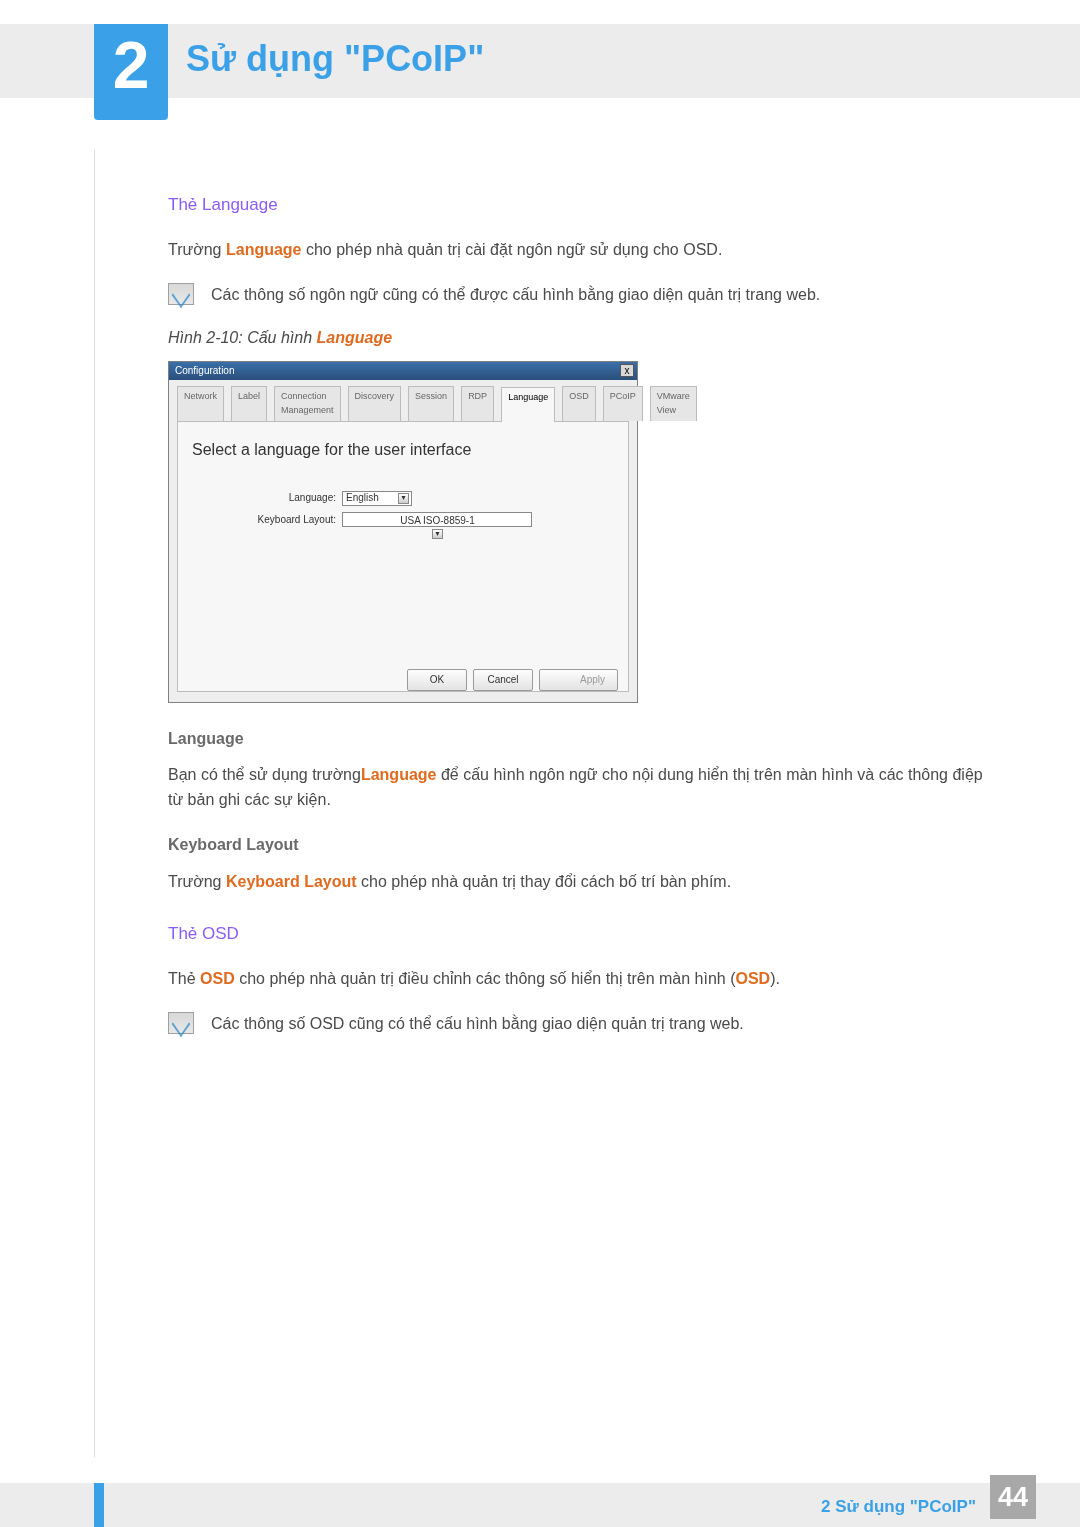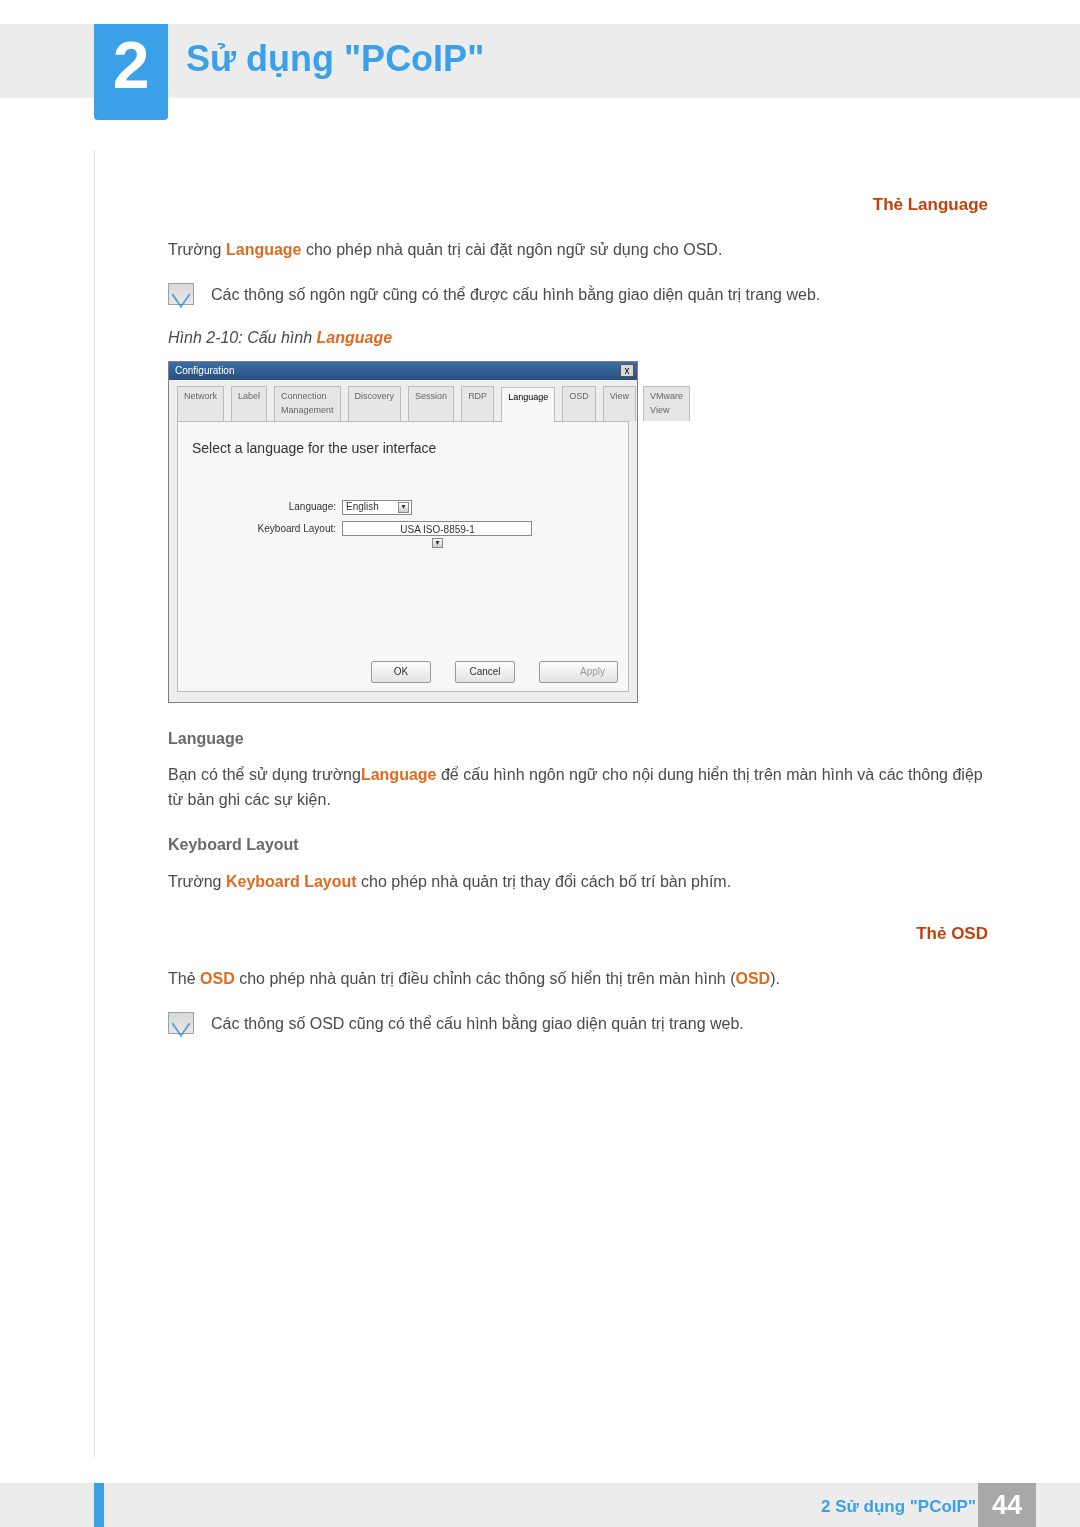--- a/index.html
+++ b/index.html
@@ -8,50 +8,50 @@
   
   .top-strip { position: absolute; left: 0; right: 0; top: 24px; height: 74px; background: #ececec; }
   
   .chapter-badge { position: absolute; left: 94px; top: 24px; width: 74px; height: 96px; background: #3aa0e8; color: #fff; font-size: 66px; font-weight: bold; text-align: center; line-height: 82px; border-radius: 0 0 4px 4px; }
   
   .page-title { position: absolute; left: 186px; top: 38px; font-size: 36px; font-weight: bold; color: #3aa0e8; }
   
   .left-rule { position: absolute; left: 94px; top: 150px; bottom: 70px; width: 1px; background: #dcdcdc; }
   
   .content { position: absolute; left: 168px; top: 192px; width: 820px; font-size: 16px; line-height: 1.55; color: #4a4a4a; }
-  .h3 { color: #c2410c; font-weight: bold; margin-bottom: 20px; font-size: 17px; text-align: right; }
+  .h3 { color: #8b5cf6; font-weight: normal; margin-bottom: 20px; font-size: 17px; }
   .para { margin-bottom: 20px; }
   .orange { color: #e06a1e; font-weight: bold; }
   .note-row { display: flex; align-items: flex-start; gap: 17px; margin-bottom: 18px; }
   .note-icon { width: 26px; height: 22px; background: linear-gradient(#d8d8d8,#e8e8e8); border: 1px solid #9fa0a0; position: relative; flex: 0 0 26px; }
   .note-icon::after { content:""; position:absolute; left:4px; top:3px; width:14px; height:14px; border:2px solid #1a7fc4; border-top:none; border-right:none; transform: rotate(-45deg) skew(-10deg,-10deg); opacity:.65; }
   .fig-caption { margin-bottom: 10px; font-style: italic; }
   .sub-h { font-weight: bold; color: #6a6a6a; margin: 18px 0 12px 0; }
   
   .config-window { width: 470px; border: 1px solid #808080; background: #e9e9e9; font-size: 10px; color: #333; margin-bottom: 24px; }
   .cw-titlebar { height: 18px; background: linear-gradient(#3a6fa8,#2a4f7c); color: #fff; display: flex; align-items: center; justify-content: space-between; padding: 0 3px 0 6px; font-size: 10px; }
   .cw-close { width: 14px; height: 13px; background: #d8d8d8; border: 1px solid #555; color:#000; text-align:center; line-height:11px; font-size:10px; }
   .cw-panel { background: #eeeeee; padding: 6px 8px 10px 8px; }
   .cw-tabs { display:flex; gap:8px; border-bottom:1px solid #bcbcbc; }
   .cw-tab { padding:3px 6px; border:1px solid #bcbcbc; border-bottom:none; background:#e6e6e6; font-size:9px; color:#666; margin-right:-1px; cursor:pointer; }
   .cw-tab.active { background:#f7f7f7; color:#000; position:relative; top:1px; }
   .cw-body { background:#f7f7f7; border:1px solid #bcbcbc; border-top:none; padding:16px 14px 12px 14px; min-height:270px; position:relative; }
-  .cw-desc { font-size:14px; margin-bottom:40px; color:#333; }
+  .cw-desc { font-size:16px; margin-bottom:28px; color:#333; }
   .cw-form-row { display:flex; align-items:center; margin-bottom:6px; }
   .cw-label { width:150px; text-align:right; padding-right:6px; font-size:10px; }
   .cw-select-sm { width:70px; height:15px; border:1px solid #888; background:#fff; font-size:10px; display:flex; align-items:center; justify-content:space-between; padding:0 2px 0 3px; }
   .cw-select-lg { width:190px; height:15px; border:1px solid #888; background:#fff; font-size:10px; display:flex; align-items:center; justify-content:space-between; padding:0 2px 0 3px;flex-direction:column; }
   .cw-caret { width:11px; height:11px; border:1px solid #888; background:linear-gradient(#fff,#ccc); text-align:center; line-height:8px; font-size:8px; color:#333; }
-  .cw-buttons { position:absolute; right:10px; bottom:8px; display:flex; gap:24px; }
+  .cw-buttons { position:absolute; right:10px; bottom:0; display:flex; gap:6px; }
   .cw-btn { min-width:60px; padding:2px 12px; border:1px solid #9a9a9a; background:linear-gradient(#fdfdfd,#e3e3e3); font-size:10px; text-align:center; border-radius:2px; }
   .cw-btn.disabled { color:#9a9a9a;padding-left:40px; }
   
   .footer-bar { position:absolute; left:0; right:0; bottom:0; height:44px; background:#ececec; }
   .footer-title { position:absolute; right:104px; bottom:10px; font-size:17px; font-weight:bold; color:#3aa0e8; }
-  .footer-page-box { position:absolute; right:44px; bottom:0; width:58px; height:44px; background:#a8a8a8; color:#fff; font-size:27px; font-weight:bold; text-align:center; line-height:44px;margin-top:20px; }
+  .footer-page-box { position:absolute; right:44px; bottom:8px; width:46px; height:44px; background:#a8a8a8; color:#fff; font-size:27px; font-weight:bold; text-align:center; line-height:44px;margin-top:20px; }
   .footer-left-tick { position:absolute; left:94px; bottom:0; width:10px; height:44px; background:#3aa0e8; }
 </style>
 </head>
 <body>
 
 <div class="page">
   <div class="top-strip"></div>
   <div class="chapter-badge">2</div>
   <div class="page-title">Sử dụng "PCoIP"</div>
   <div class="left-rule"></div>
@@ -81,21 +81,21 @@
       <div class="cw-panel">
         <div class="cw-tabs">
           <div class="cw-tab">Network</div>
           <div class="cw-tab">Label</div>
           <div class="cw-tab">Connection Management</div>
           <div class="cw-tab">Discovery</div>
           <div class="cw-tab">Session</div>
           <div class="cw-tab">RDP</div>
           <div class="cw-tab active">Language</div>
           <div class="cw-tab">OSD</div>
-          <div class="cw-tab">View</div>
+          <div class="cw-tab">PCoIP</div>
           <div class="cw-tab">VMware View</div>
         </div>
         <div class="cw-body">
           <div class="cw-desc">Select a language for the user interface</div>
 
           <div class="cw-form-row">
             <div class="cw-label">Language:</div>
             <div class="cw-select-sm">
               <span>English</span>
               <span class="cw-caret">▾</span>

